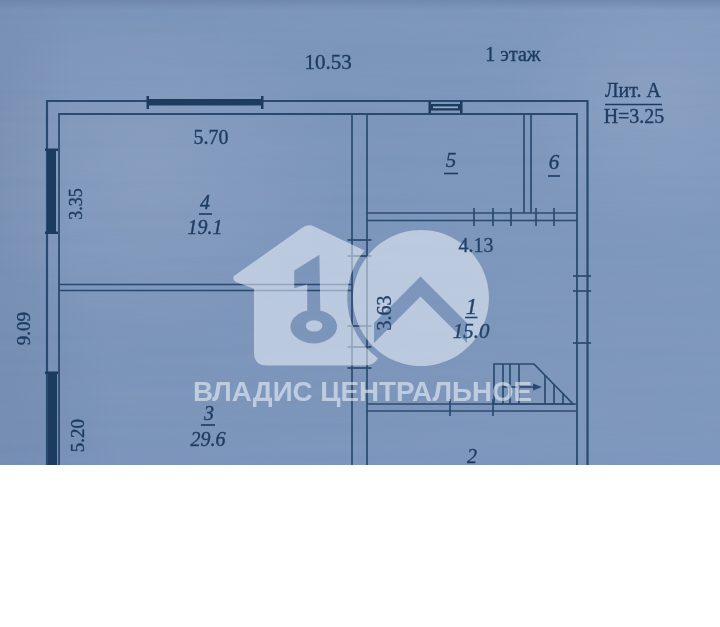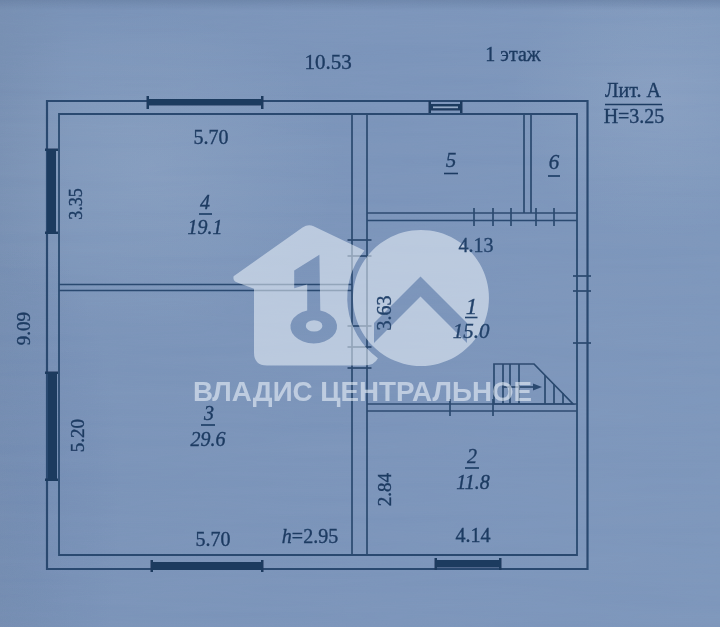--- a/index.html
+++ b/index.html
@@ -1,16 +1,16 @@
 <!DOCTYPE html>
 <html><head>
 <meta charset="utf-8">
 <style>
   html,body{margin:0;padding:0;}
-  #page{width:720px;height:627px;position:relative;overflow:hidden;
+  #page{width:720px;height:465px;position:relative;overflow:hidden;
     font-family:"Liberation Serif", serif;}
 </style>
 </head>
 <body>
 <div id="page">
 <svg width="720" height="627" viewBox="0 0 720 627" xmlns="http://www.w3.org/2000/svg">
   <defs>
     <linearGradient id="bgx" x1="0" y1="0" x2="1" y2="0">
       <stop offset="0" stop-color="#748db1"></stop>
       <stop offset="0.1" stop-color="#7892b8"></stop>

